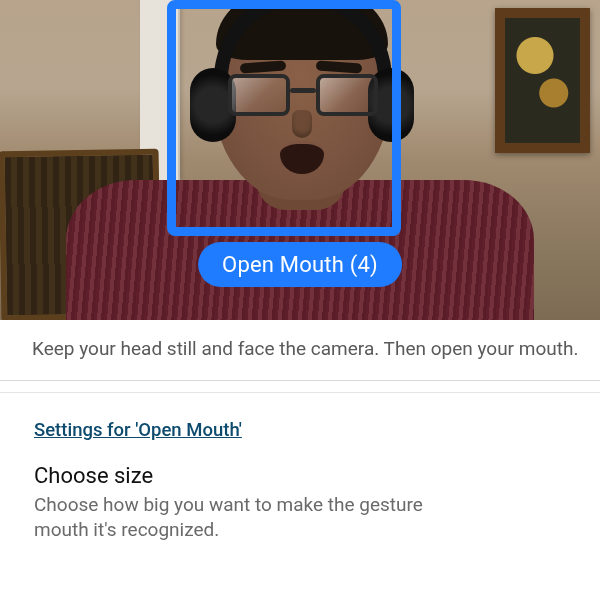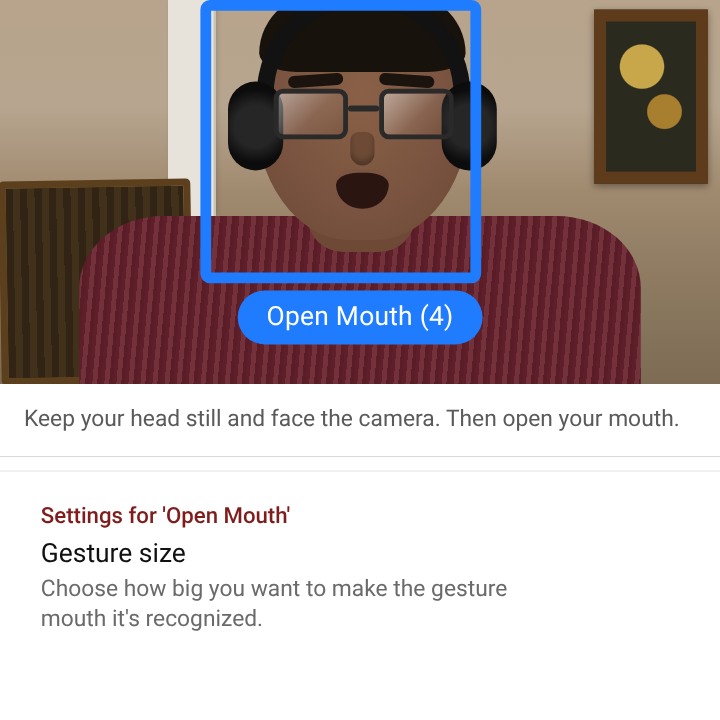--- a/index.html
+++ b/index.html
@@ -124,42 +124,43 @@
     color: #fff;
     font-size: 22px;
     font-weight: 400;
     padding: 10px 24px;
     border-radius: 999px;
     white-space: nowrap;
     letter-spacing: .2px;
   }
 
   .instruction-bar {
-    padding: 16px 20px 18px 20px;
+    padding: 16px 20px 18px 32px;
     font-size: 19px;
     line-height: 1.35;
     color: #5a5a5a;
     border-bottom: 1px solid #d9d9d9;
     background: #fff;
   }
 
   .spacer-divider {
     height: 12px;
     background: #fff;
     border-bottom: 1px solid #e6e6e6;
   }
 
   .settings-block {
     padding: 26px 34px 0 34px;
   }
   .settings-title {
-    color: #7f1d1d;
+    color: #0c4a6e;
     font-size: 18.5px;
     font-weight: 500;
-    margin-bottom: 8px;
+    margin-bottom: 22px;
+    text-decoration: underline;
   }
   .setting-label {
     color: #111;
     font-size: 22px;
     font-weight: 400;
     margin-bottom: 4px;
   }
   .setting-desc {
     color: #6a6a6a;
     font-size: 19px;
@@ -201,16 +202,16 @@
 </div>
 
 <div class="instruction-bar">Keep your head still and face the camera. Then open your mouth.</div>
 
 <div class="spacer-divider"></div>
 
 <div class="settings-block">
   <div class="settings-title">Settings for 'Open Mouth'</div>
 
   <div>
-    <div class="setting-label">Gesture size</div>
+    <div class="setting-label">Choose size</div>
     <div class="setting-desc">Choose how big you want to make the gesture mouth it's recognized.</div>
   </div>
 </div>
 
 </body></html>

